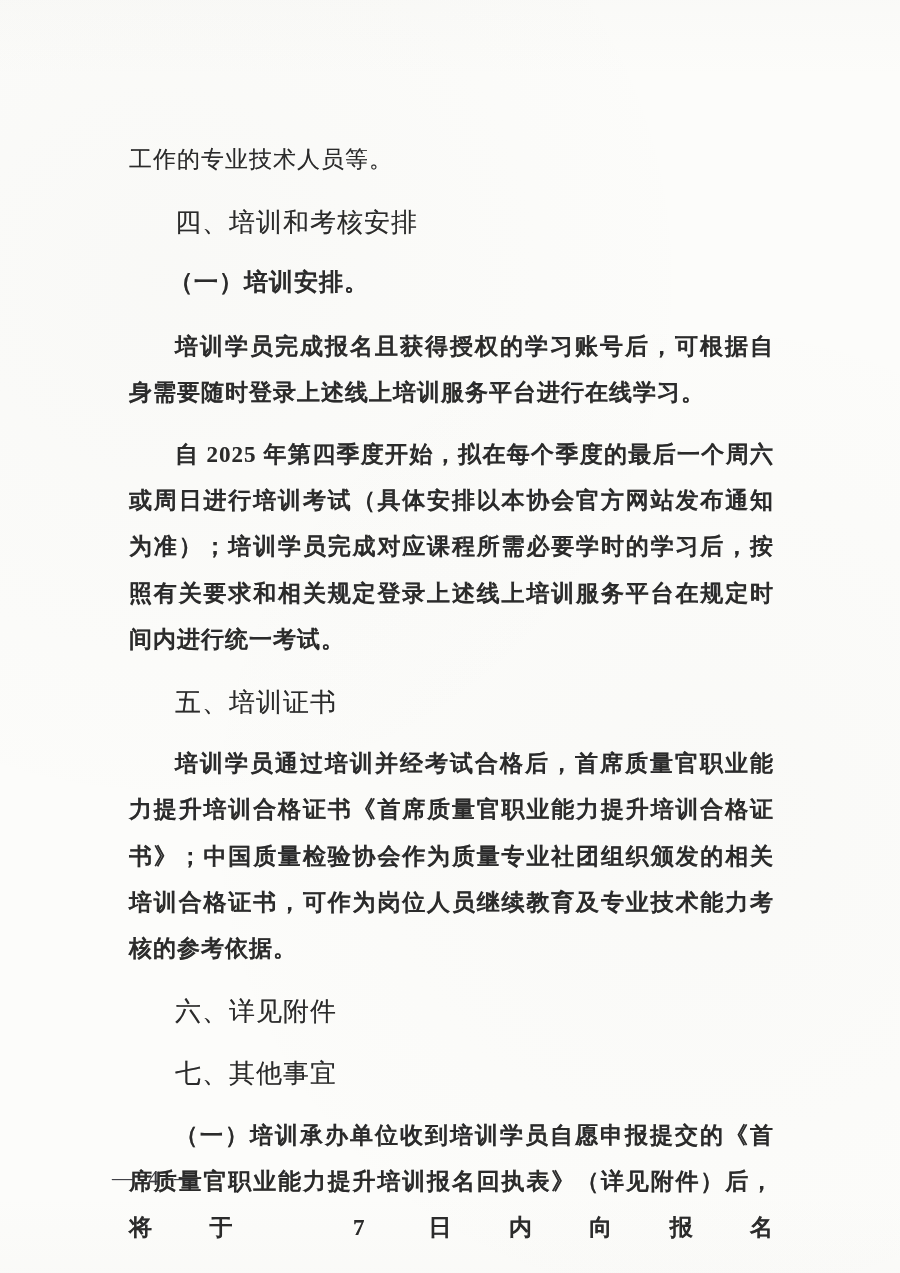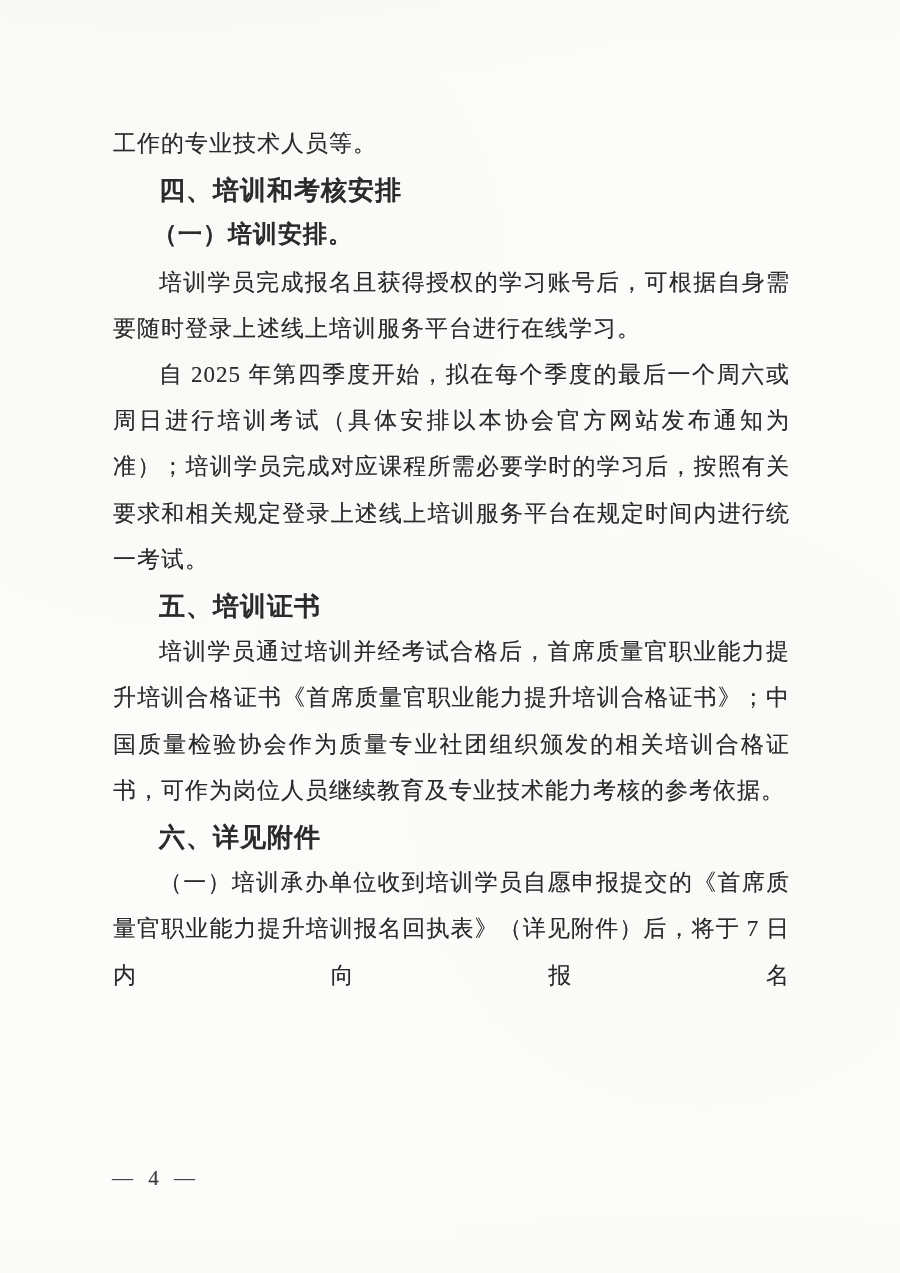--- a/index.html
+++ b/index.html
@@ -25,40 +25,41 @@
       linear-gradient(180deg, rgba(180,180,170,0.03) 0%, rgba(0,0,0,0) 6%, rgba(0,0,0,0) 94%, rgba(180,180,170,0.03) 100%);
     color: #2b2b2b;
   }
   .content {
     position: absolute;
     left: 113px;
     top: 121px;
     width: 677px;
   }
   .block {
-    margin: 0;
+    margin: 16px;
     line-height: 46.2px;
     font-size: 23px;
     letter-spacing: 1px;
     text-align: justify;
     text-justify: inter-character;
     text-shadow: 0 0 0.5px rgba(40,40,40,0.45);
   }
   .body {
     text-indent: 46px;
+    font-weight: bold;
   }
   .body-cont {
     text-indent: 0;
   }
   .fill-last {
     text-align-last: justify;
   }
   .heading {
     font-family: "Liberation Sans", "DejaVu Sans", sans-serif;
-    font-weight: bold;
+    font-weight: normal;
     font-size: 26px;
     text-align: center;
     text-align-last: left;
     padding-left: 46px;
   }
   .subheading {
     font-family: Liberation Mono, monospace;
     font-weight: bold;
     font-size: 24px;
     text-align: left;
@@ -92,19 +93,20 @@
 
     <p class="block body">自 2025 年第四季度开始，拟在每个季度的最后一个周六或周日进行培训考试（具体安排以本协会官方网站发布通知为准）；培训学员完成对应课程所需必要学时的学习后，按照有关要求和相关规定登录上述线上培训服务平台在规定时间内进行统一考试。</p>
 
     <p class="block heading">五、培训证书</p>
 
     <p class="block body">培训学员通过培训并经考试合格后，首席质量官职业能力提升培训合格证书《首席质量官职业能力提升培训合格证书》；中国质量检验协会作为质量专业社团组织颁发的相关培训合格证书，可作为岗位人员继续教育及专业技术能力考核的参考依据。</p>
 
     <p class="block heading">六、详见附件</p>
 
 
+    <p class="block heading">七、其他事宜</p>
 
     <p class="block body fill-last">（一）培训承办单位收到培训学员自愿申报提交的《首席质量官职业能力提升培训报名回执表》（详见附件）后，将于 7 日内向报名</p>
 
   </div>
 
   <div class="page-number">— 4 —</div>
 </div>
 
 </body></html>

